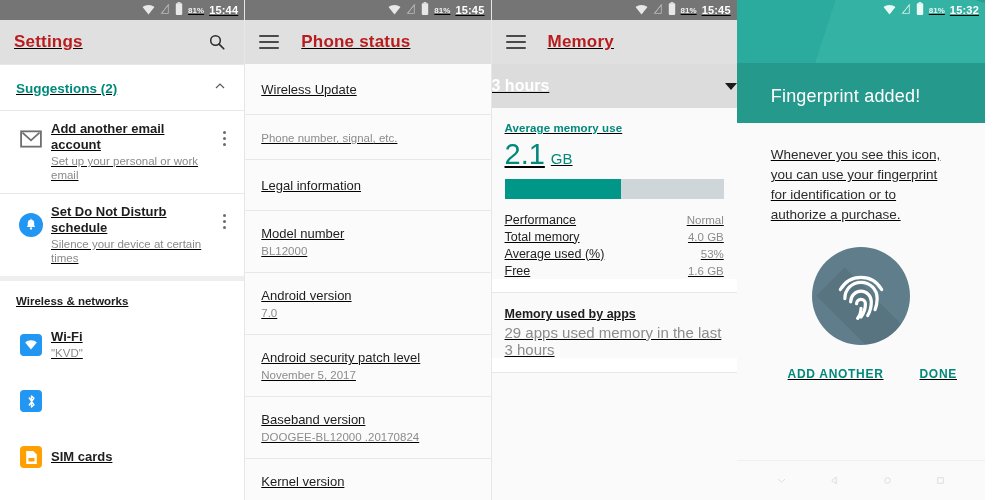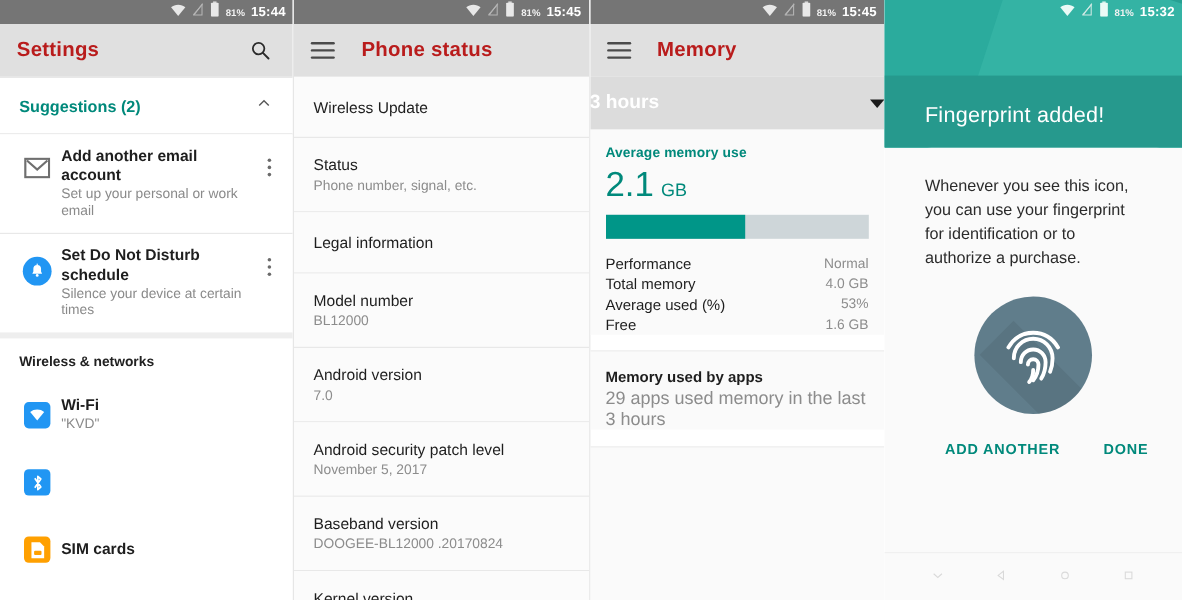--- a/index.html
+++ b/index.html
@@ -2,21 +2,21 @@
 <html><head>
 <meta charset="utf-8">
 <style>
   * { margin:0; padding:0; box-sizing:border-box; }
   html,body { width:1000px; height:500px; overflow:hidden; }
   body {
     font-family:"Liberation Sans", sans-serif;
     background:#ffffff;
     -webkit-font-smoothing:antialiased;
   }
-  .screens { display:flex; width:985px; height:500px; }
+  .screens { display:flex; width:985px; height:500px;text-decoration:underline; }
   .panel { position:relative; height:500px; overflow:hidden; background:#fff; }
   .p1 { width:248px; }
   .p2 { width:250px; border-left:1px solid #e6e6e6; }
   .p3 { width:250px; border-left:1px solid #e6e6e6; }
   .p4 { width:252px; }
 
   
   .statusbar {
     height:20px; background:#757575; display:flex; align-items:center;
     justify-content:flex-end; padding:0 6px; gap:5px;
@@ -308,21 +308,20 @@
         </span>
       <span class="title">Phone status</span>
     </div>
 
     <div class="ps-row" style="padding-top:17px;padding-bottom:16px;">
       <div class="ps-title">Wireless Update</div>
     </div>
     <div class="divider"></div>
 
     <div class="ps-row">
-      <div class="ps-title">Status</div>
       <div class="ps-sub">Phone number, signal, etc.</div>
     </div>
     <div class="divider"></div>
 
     <div class="ps-row" style="padding-top:17px;padding-bottom:16px;">
       <div class="ps-title">Legal information</div>
     </div>
     <div class="divider"></div>
 
     <div class="ps-row">

